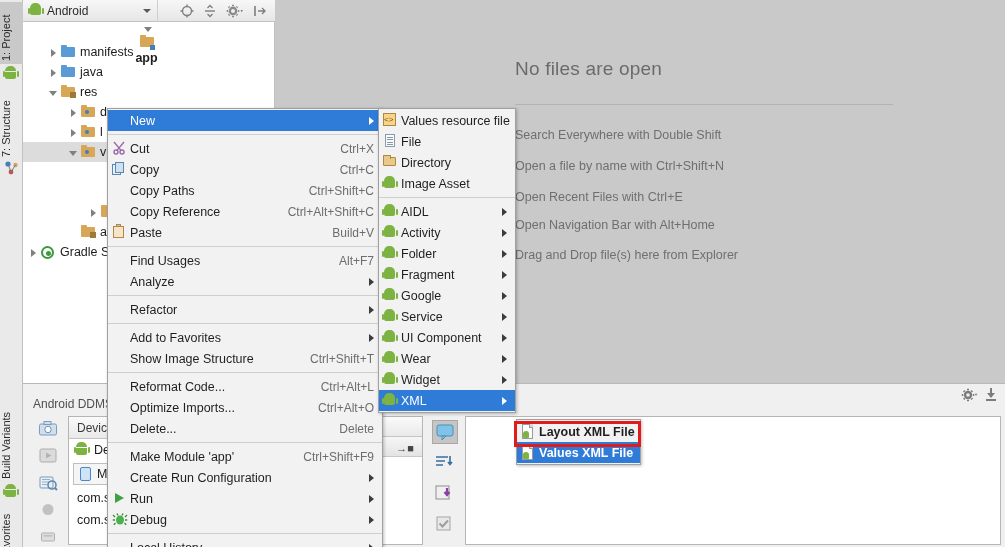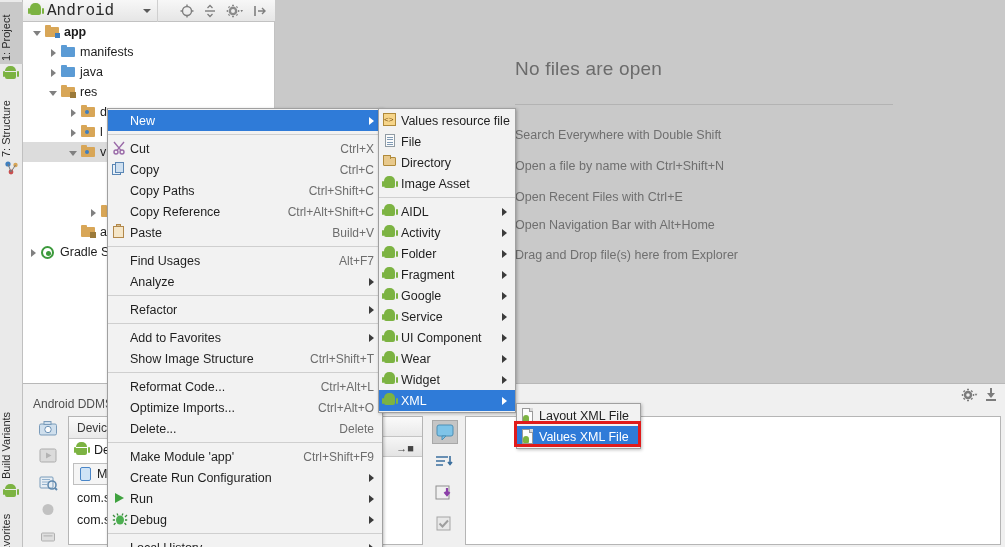--- a/index.html
+++ b/index.html
@@ -51,21 +51,21 @@
     position: absolute; left: 23px; top: 0; width: 252px; height: 22px;
     background: linear-gradient(#f7f7f7, #e6e6e6);
     border-bottom: 1px solid #c2c2c2;
     display: flex; align-items: center;
   }
   .proj-combo {
     display: flex; align-items: center; gap: 5px;
     height: 22px; padding: 0 6px; width: 135px;
     border-right: 1px solid #cfcfcf;
   }
-  .proj-combo .label { font-size: 16px; color: #2a2a2a; font-family: Liberation Mono, monospace; }
+  .proj-combo .label { font-size: 12px; color: #2a2a2a; }
   .caret-dn {
     width: 0; height: 0; margin-left: auto;
     border-left: 4px solid transparent; border-right: 4px solid transparent;
     border-top: 4px solid #5a5a5a;
   }
   .tb-icons { display: flex; align-items: center; gap: 9px; padding-left: 22px; }
   .tb-ic { width: 14px; height: 14px; position: relative; opacity: .75; }
 
   
   .proj-tree {
@@ -248,24 +248,24 @@
   .submenu {
     position: absolute; left: 378px; top: 108px; width: 138px;
     background: #f2f2f2; border: 1px solid #a0a0a0;
     box-shadow: 1px 1px 3px rgba(0,0,0,.25);
     padding: 1px 0; z-index: 60;
   }
   .submenu .mi { height: 21px; }
 
   
   .submenu2 {
-    position: absolute; left: 516px; top: 403px; width: 125px;
+    position: absolute; left: 516px; top: 419px; width: 125px;
     background: #f2f2f2; border: 1px solid #a0a0a0;
     box-shadow: 1px 1px 3px rgba(0,0,0,.25);
-    padding: 1px 0; z-index: 70;
+    padding: 1px 0; z-index: 70; font-weight: bold;
   }
   .submenu2 .mi { height: 21px; }
 
   
   .annot {
     position: absolute; left: 514px; top: 421px; width: 127px; height: 26px;
     border: 3px solid #e01b1b; z-index: 90; pointer-events: none;
   }
 
   
@@ -405,21 +405,21 @@
       <span class="tb-ic">
         <svg width="14" height="14" viewBox="0 0 14 14">
             <path d="M2,2 V12" stroke="#5a5a5a" stroke-width="1.6"></path>
             <path d="M5,7 H12 M9,4 L12,7 L9,10" fill="none" stroke="#5a5a5a" stroke-width="1.4"></path>
           </svg>
       </span>
     </div>
   </div>
 
   <div class="proj-tree">
-    <div class="tnode" style="padding-left:8px;">
+    <div class="tnode" style="padding-left:0;flex-direction:column;">
       <span class="tw open"></span>
       <span class="ficon">
           <span class="folder tan"></span>
           <span class="badge-blue"></span>
         </span>
       <span class="tlabel bold">app</span>
     </div>
     <div class="tnode" style="padding-left:24px;">
       <span class="tw closed"></span>
       <span class="ficon">

